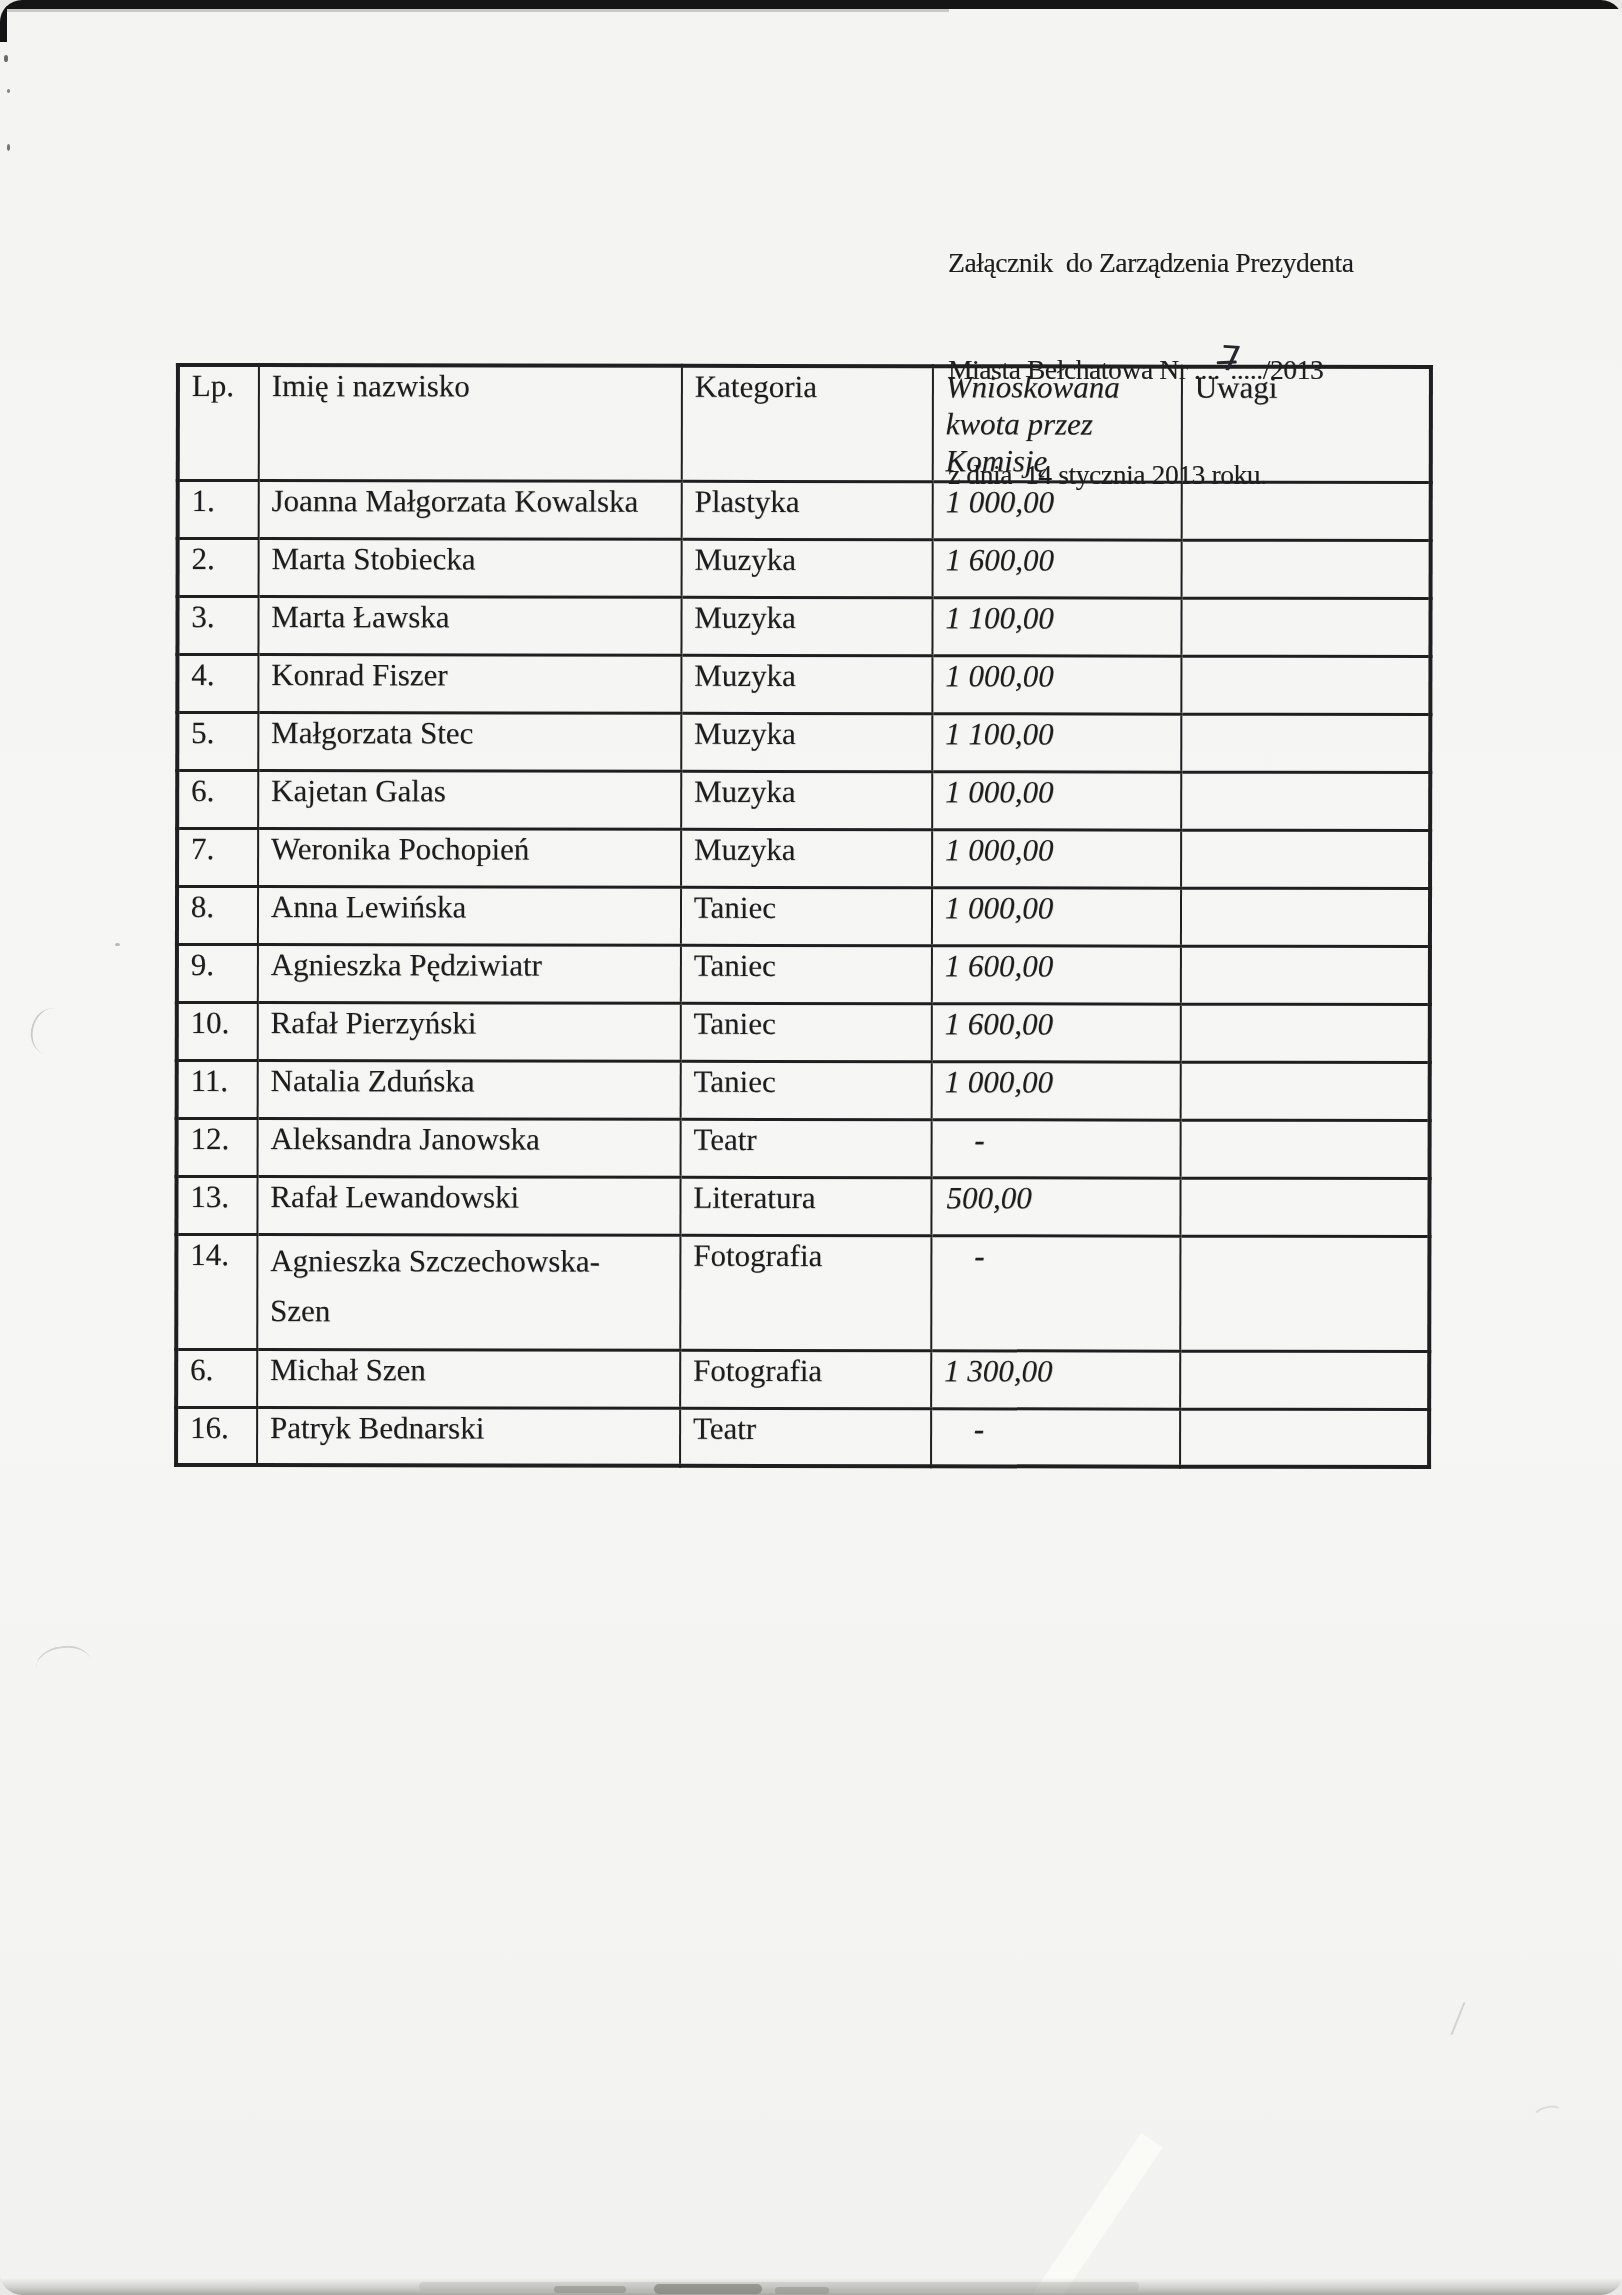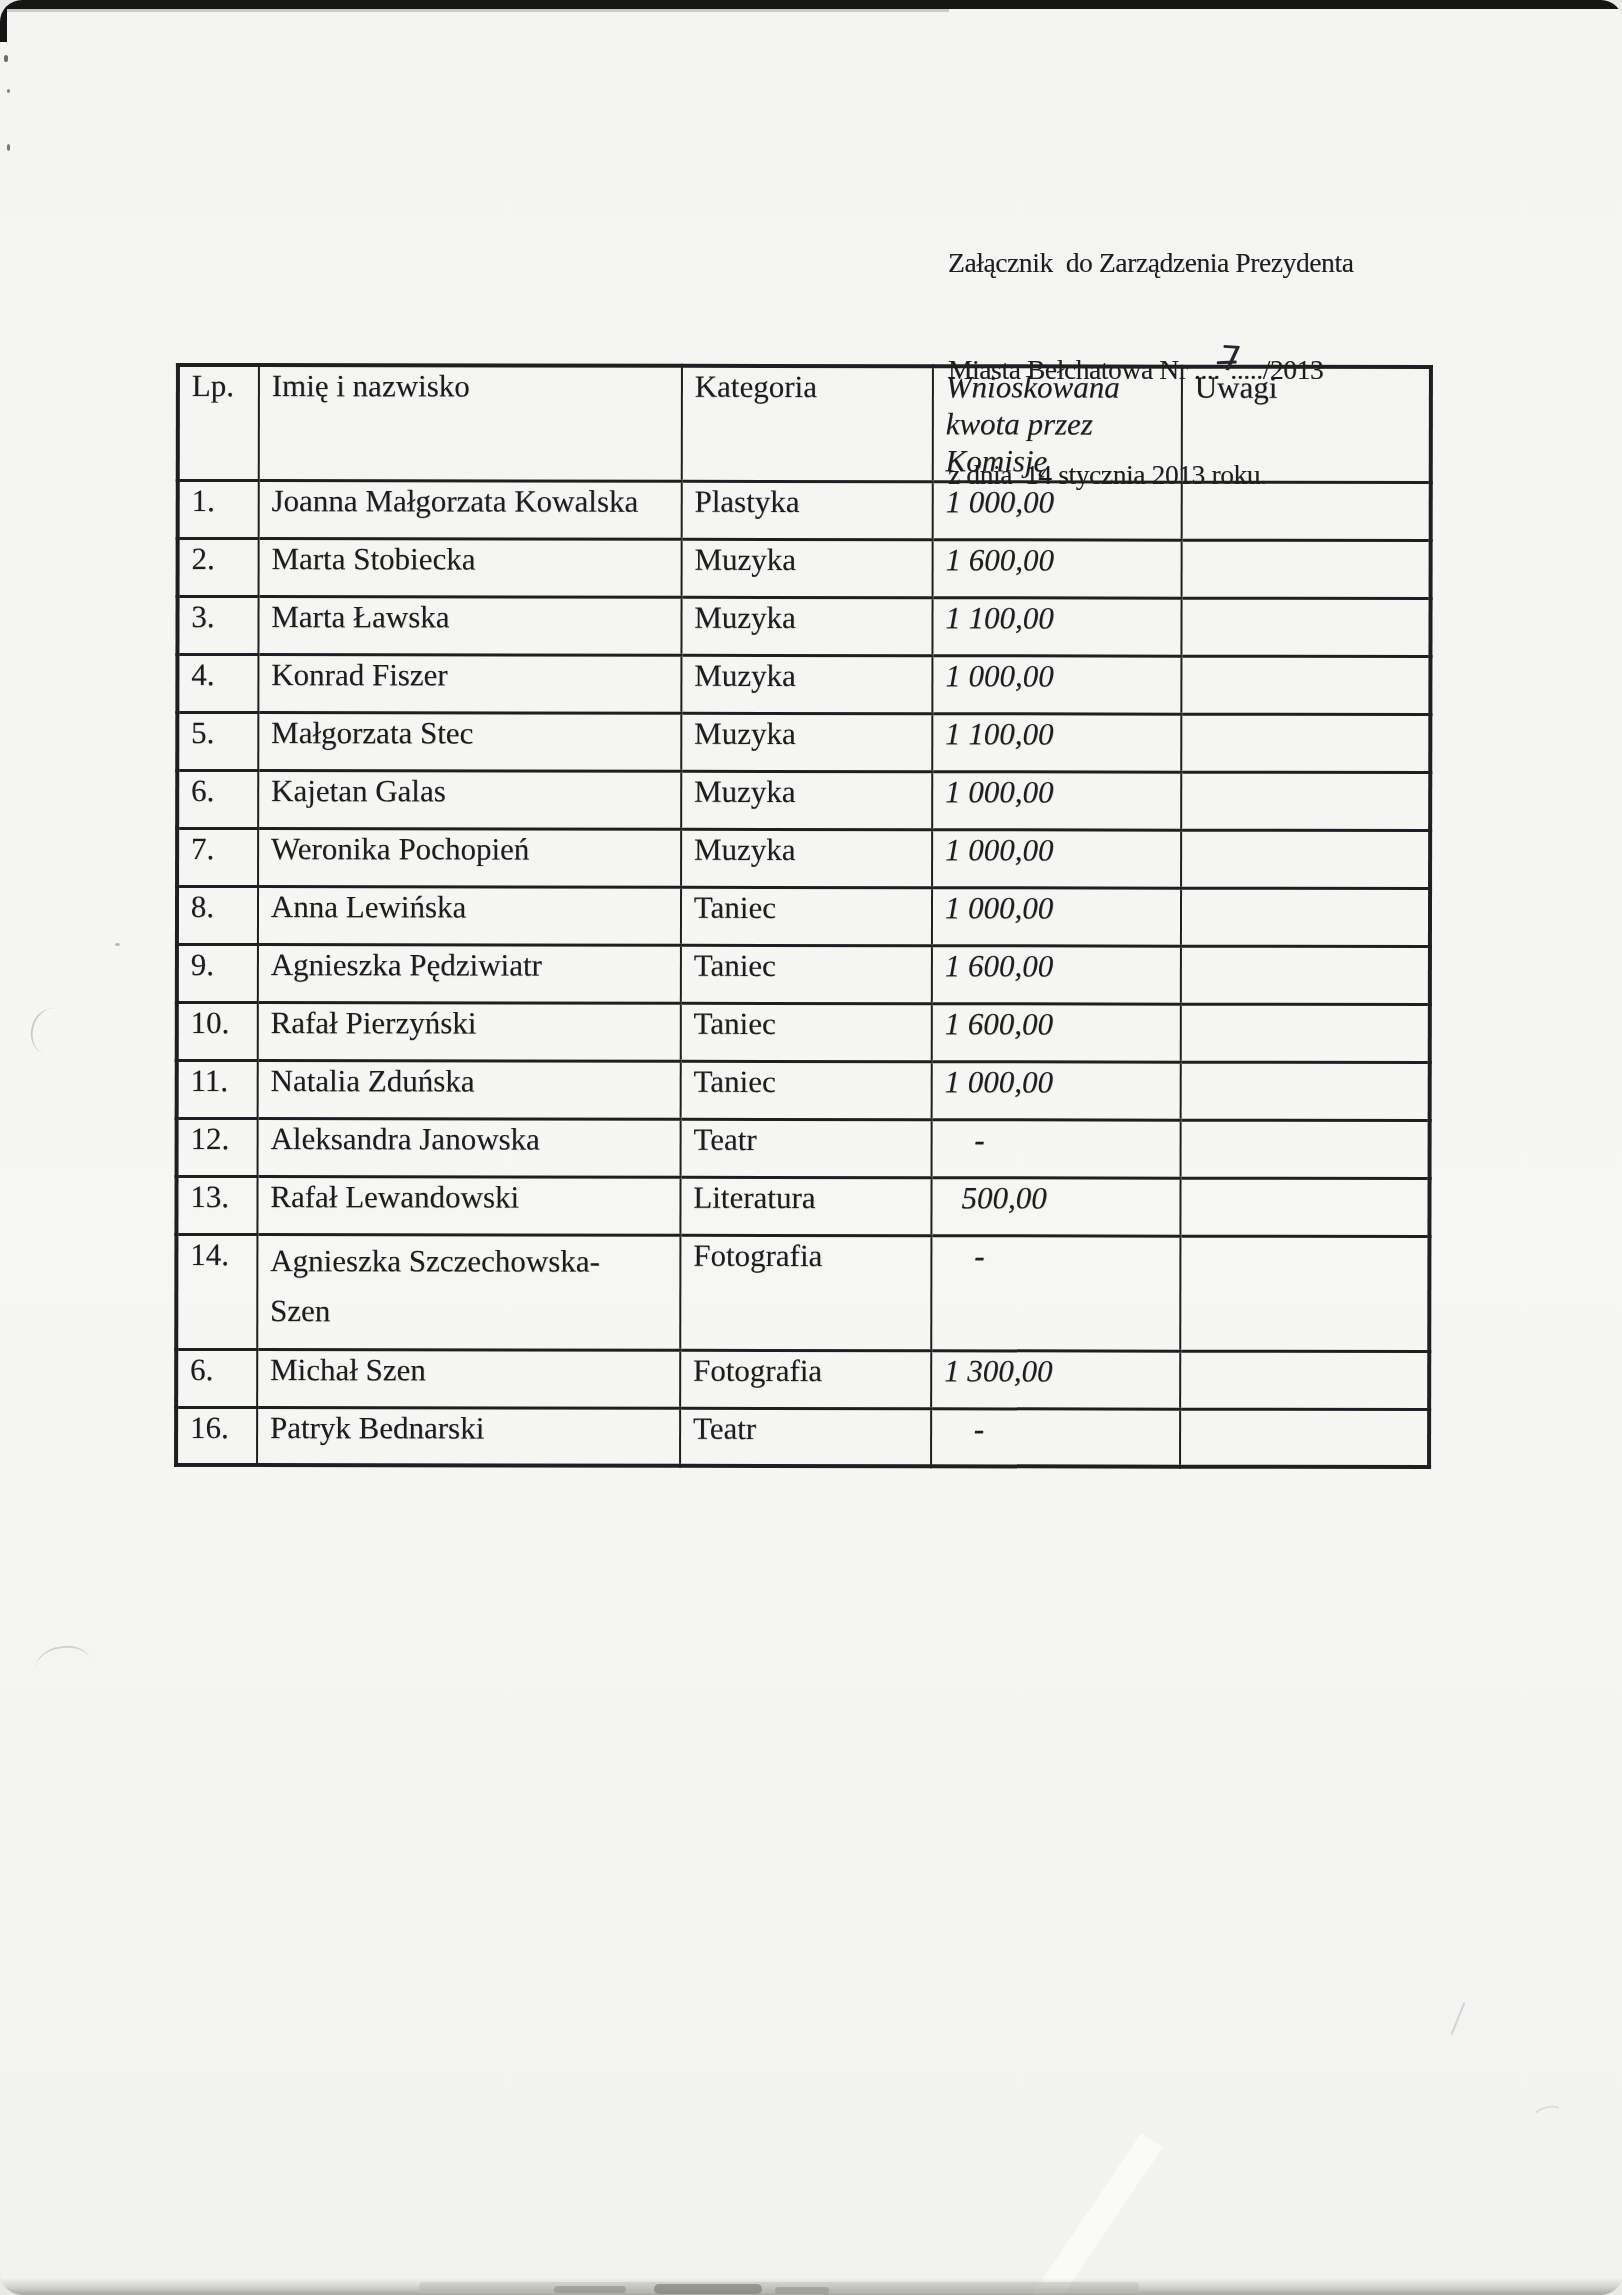--- a/index.html
+++ b/index.html
@@ -93,21 +93,21 @@
     overflow: hidden; padding: 0 6.5px 0 11.8px;
   }
   .grants-table thead th { height: 115px; border-bottom-width: 3.9px; }
   tr.row-normal td { height: 58px; }
   tr.row-tall td { height: 115px; }
   .col-lp { padding-left: 13px; }
   .col-name { padding-left: 11.8px; white-space: pre-line; }
   tr.row-tall .col-name { line-height: 50px; }
   .col-category { padding-left: 9.2px; margin-top: 36px; }
   .col-amount { padding-left: 16.4px; font-style: italic; }
-  .col-amount.amt-short { padding-left: 29px; }
+  .col-amount.amt-short { padding-left: 14px; }
   .col-amount.amt-dash { padding-left: 42px; font-weight: bold; }
   .col-remarks { padding-left: 15.7px; }
 </style>
 </head>
 <body>
 
 <div class="page">
 
   <div class="scan-topbar"></div>
   <div class="scan-topbar-fuzz"></div>

